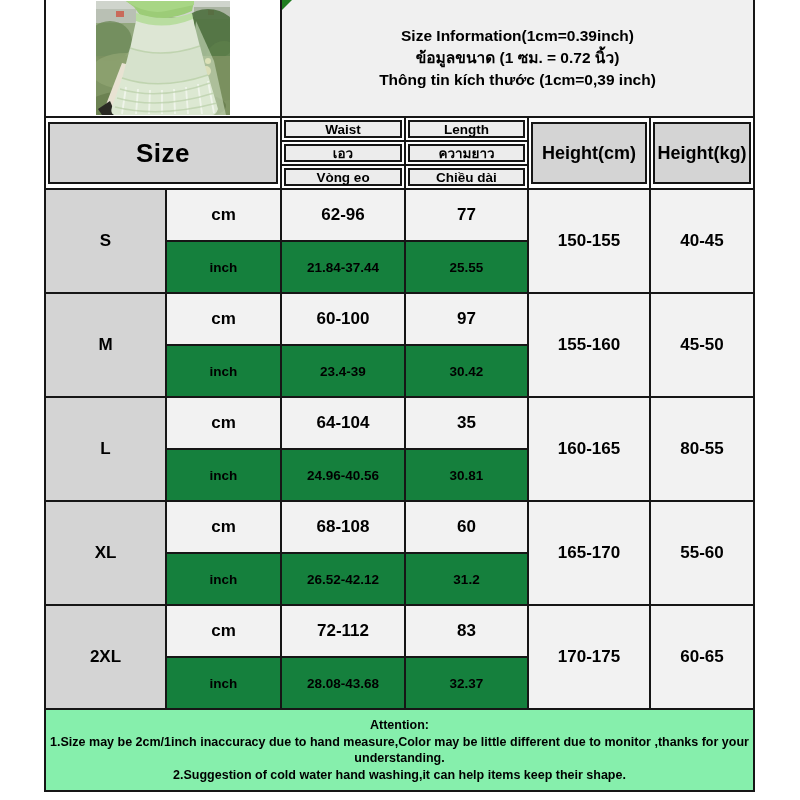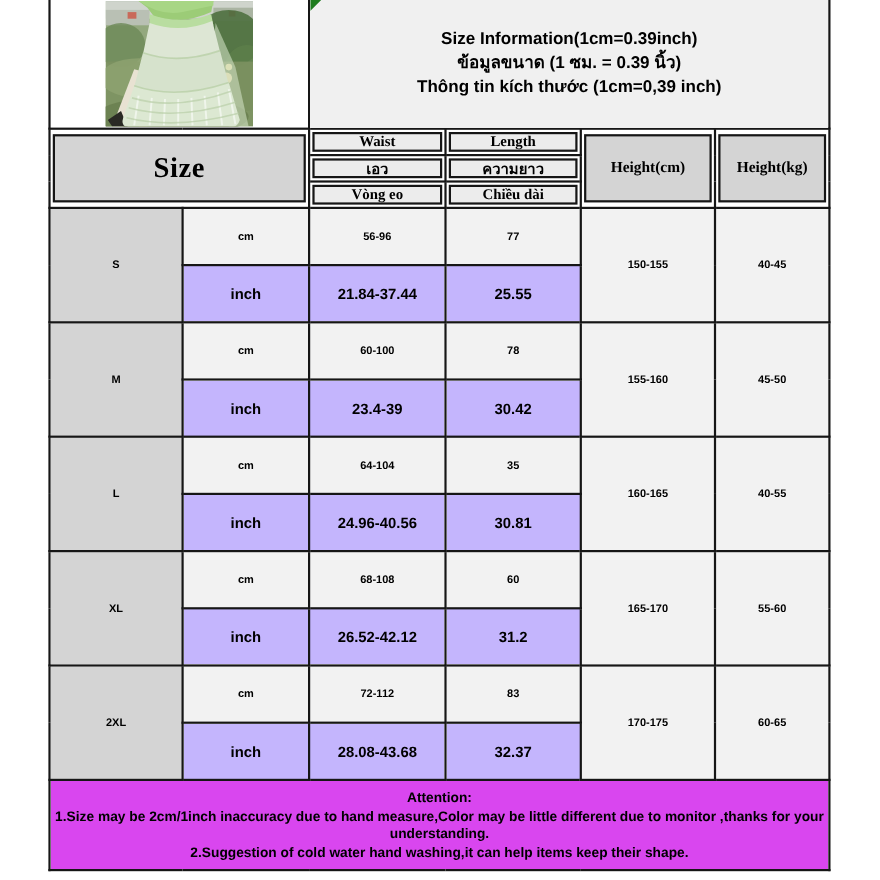--- a/index.html
+++ b/index.html
@@ -17,35 +17,35 @@
   td.c-photo { background:#fff; vertical-align:top; }
   .photo { width:134px; height:114px; margin:0 auto; display:block; }
   td.c-title { background:#f0f0f0; position:relative; }
   .title-lines { font-size:15.5px; line-height:22px; font-weight:bold; }
   .tri { position:absolute; left:0; top:0; line-height:0; }
 
   
   tr.r-head { height:22px; }
   tr.r-head td { background:#fff; padding:2px; border:2px solid #161616; }
   .hbox { border:2px solid #161616; background:#ececec; display:flex; align-items:center;
-    justify-content:center; font-weight:bold; font-size:13.5px; height:14px;font-family:Liberation Serif, serif; }
+    justify-content:center; font-weight:bold; font-size:13.5px; height:14px; }
   .hbox.dark { background:#d4d4d4; }
-  .hbox.tall { height:58px; font-size:14px; }
+  .hbox.tall { height:58px; font-size:18px; }
   .hbox.big  { height:58px; font-size:26px; letter-spacing:0.5px;text-align:center; }
 
   
   tr.r-cm, tr.r-in { height:52px; }
-  tr.r-cm td { background:#f2f2f2; font-size:10px; }
-  tr.r-in td { background:#c4b5fd; font-size:13.5px; }
+  tr.r-cm td { background:#f2f2f2; font-size:17px; }
+  tr.r-in td { background:#15803d; font-size:13.5px; }
   td.c-sizelab { background:#d4d4d4 !important; font-size:15px; }
   td.c-range { background:#f2f2f2 !important; }
 
   
   tr.r-att { height:82px; }
-  td.c-att { background:#d946ef; font-weight:normal; font-size:12.5px; line-height:16.5px;
+  td.c-att { background:#86efac; font-weight:normal; font-size:12.5px; line-height:16.5px;
     vertical-align:top; padding:3px 12px 0 12px; }
 </style>
 </head>
 <body>
 
 <div class="sheet">
   <table class="size-table">
     <colgroup>
       <col style="width:121px">
         <col style="width:115px">
@@ -105,21 +105,21 @@
         </svg>
       </td>
       <td class="c-title" colspan="4">
         <span class="tri">
           <svg width="10" height="10" viewBox="0 0 10 10">
                 <polygon points="0,0 10,0 0,10" fill="#1e7c1e"></polygon>
               </svg>
         </span>
         <div class="title-lines">
           <div>Size Information(1cm=0.39inch)</div>
-          <div>ข้อมูลขนาด (1 ซม. = 0.39 นิ้ว)</div>
+          <div>ข้อมูลขนาด (1 ซม. = 0.72 นิ้ว)</div>
           <div>Thông tin kích thước (1cm=0,39 inch)</div>
         </div>
       </td>
     </tr>
 
     <tr class="r-head">
       <td colspan="2" rowspan="3">
         <div class="hbox big dark">Size</div>
       </td>
       <td>
@@ -148,52 +148,52 @@
         <div class="hbox">Vòng eo</div>
       </td>
       <td>
         <div class="hbox">Chiều dài</div>
       </td>
     </tr>
 
     <tr class="r-cm">
       <td class="c-sizelab" rowspan="2">S</td>
       <td>cm</td>
-      <td>56-96</td>
+      <td>62-96</td>
       <td>77</td>
       <td class="c-range" rowspan="2">150-155</td>
       <td class="c-range" rowspan="2">40-45</td>
     </tr>
     <tr class="r-in">
       <td>inch</td>
       <td>21.84-37.44</td>
       <td>25.55</td>
     </tr>
 
     <tr class="r-cm">
       <td class="c-sizelab" rowspan="2">M</td>
       <td>cm</td>
       <td>60-100</td>
-      <td>78</td>
+      <td>97</td>
       <td class="c-range" rowspan="2">155-160</td>
       <td class="c-range" rowspan="2">45-50</td>
     </tr>
     <tr class="r-in">
       <td>inch</td>
       <td>23.4-39</td>
       <td>30.42</td>
     </tr>
 
     <tr class="r-cm">
       <td class="c-sizelab" rowspan="2">L</td>
       <td>cm</td>
       <td>64-104</td>
       <td>35</td>
       <td class="c-range" rowspan="2">160-165</td>
-      <td class="c-range" rowspan="2">40-55</td>
+      <td class="c-range" rowspan="2">80-55</td>
     </tr>
     <tr class="r-in">
       <td>inch</td>
       <td>24.96-40.56</td>
       <td>30.81</td>
     </tr>
 
     <tr class="r-cm">
       <td class="c-sizelab" rowspan="2">XL</td>
       <td>cm</td>

